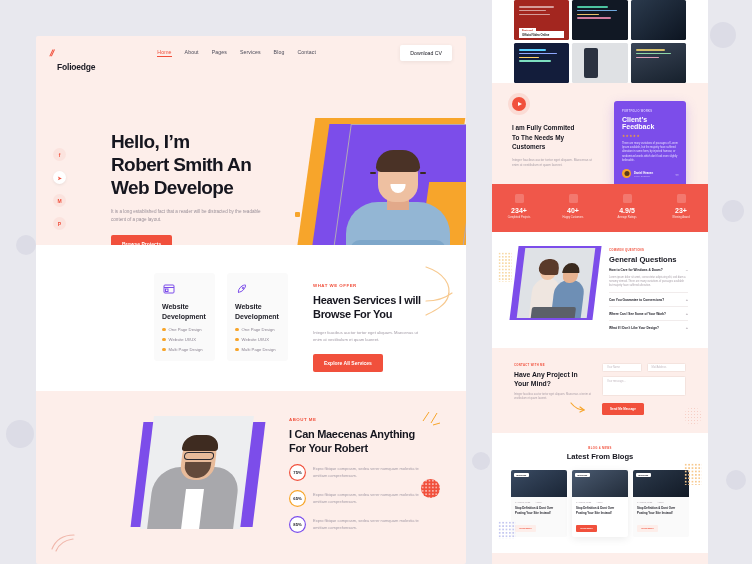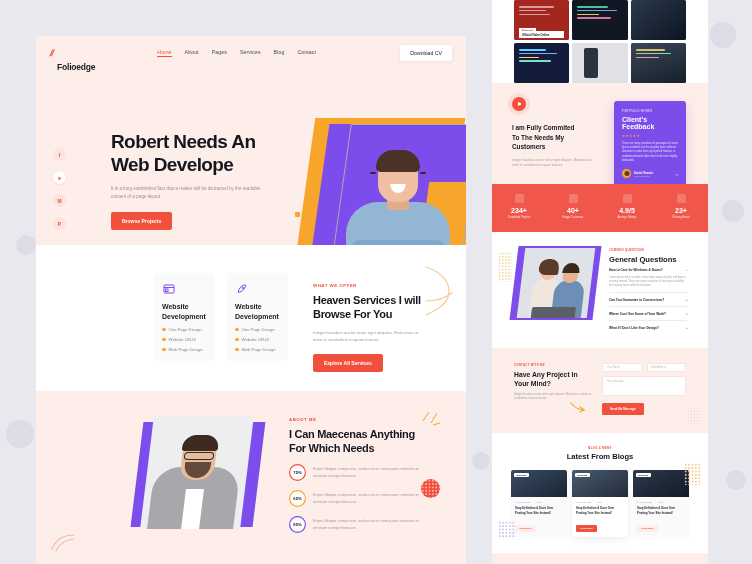--- a/index.html
+++ b/index.html
@@ -237,21 +237,22 @@
 
   <div class="hero">
     <div class="socials">
       <div class="soc">f</div>
       <div class="soc on">➤</div>
       <div class="soc">M</div>
       <div class="soc">P</div>
     </div>
 
     <div class="hero-copy">
-      <div class="h1">Robert Needs An</div>
+      <div class="h1">Hello, I’m</div>
+      <div class="h1">Robert Smith An</div>
       <div class="h1">Web Develope</div>
       <div class="hero-sub">It is a long established fact that a reader will be distracted by the readable content of a page layout.</div>
       <div class="btn-red">Browse Projects</div>
     </div>
 
     <div class="hero-art">
       <div class="sh-orange"></div>
       <div class="sh-purple"></div>
       <div class="sh-orange2"></div>
       <div class="sh-line"></div>
@@ -346,21 +347,21 @@
         <div class="ap-head"></div>
             <div class="ap-beard"></div>
             <div class="ap-glass"></div>
             <div class="ap-hair"></div>
       </div>
     </div>
 
     <div class="ab-right">
       <div class="eyebrow">ABOUT ME</div>
       <div class="h2">I Can Maecenas Anything</div>
-      <div class="h2" style="margin-top:0">For Which Needs</div>
+      <div class="h2" style="margin-top:0">For Your Robert</div>
 
       <div class="skill">
         <div class="ring" style="box-shadow:inset 0 0 0 1.2px #f1503c;">75%</div>
         <p>Expro fibique comprasm, sedea verer numquam molestia te omittam comprehensam.</p>
       </div>
       <div class="skill">
         <div class="ring" style="box-shadow:inset 0 0 0 1.2px #f7a52b;">65%</div>
         <p>Expro fibique comprasm, sedea verer numquam molestia te omittam comprehensam.</p>
       </div>
       <div class="skill">

